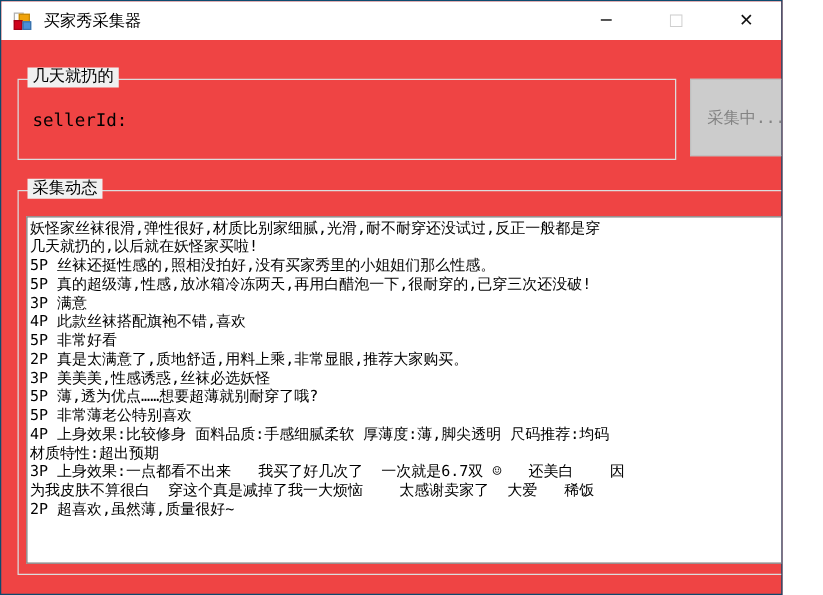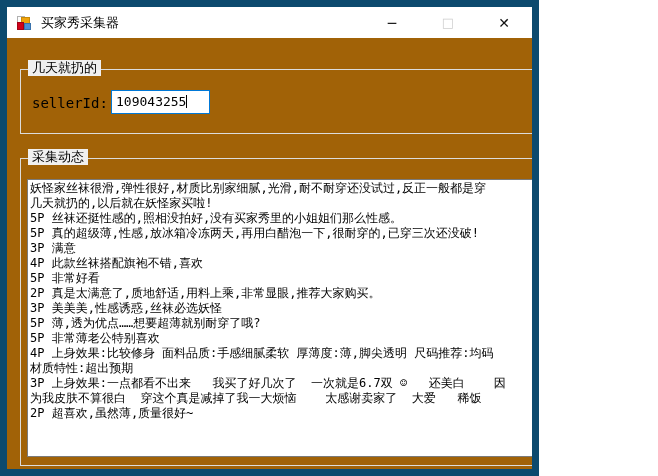--- a/index.html
+++ b/index.html
@@ -1,19 +1,19 @@
 <!DOCTYPE html>
 <html><head>
 <meta charset="utf-8">
 <style>
   html,body{margin:0;padding:0;}
   body{width:658px;height:476px;font-family:"Liberation Sans",sans-serif;}
   .window{
-    position:relative;width:539px;height:476px;box-sizing:border-box;
-    border:7px solid #0c4a6e;background:#a16207;overflow:hidden;
+    position:relative;width:626px;height:476px;box-sizing:border-box;
+    border:1px solid #0c4a6e;background:#ef4444;overflow:hidden;
   }
   
   .titlebar{
     position:absolute;left:0;top:0;right:0;height:31px;background:#ffffff;
     display:flex;align-items:center;
   }
   .app-icon{position:relative;width:16px;height:16px;margin-left:9px;flex:0 0 auto;}
   .app-icon .sq{position:absolute;box-sizing:border-box;}
   .sq-white{left:1px;top:1px;width:8px;height:8px;background:#fdfdfd;border:1px solid #b0b0b0;}
   .sq-orange{left:5px;top:2px;width:9px;height:8px;background:#f0a30a;border:1px solid #c78908;}
@@ -79,21 +79,20 @@
       <div class="winbtn min">─</div>
       <div class="winbtn max">□</div>
       <div class="winbtn close">✕</div>
     </div>
   </div>
 
   <div class="groupbox gb-params">
     <div class="gb-caption">几天就扔的</div>
   </div>
   <div class="seller-label">sellerId:</div>
-  <div class="seller-input"><span>109043255</span><span class="caret"></span></div>
 
   <div class="collect-btn">
     <span>采集中...</span>
   </div>
 
   <div class="groupbox gb-log">
     <div class="gb-caption">采集动态</div>
   </div>
   <div class="log-textbox">妖怪家丝袜很滑,弹性很好,材质比别家细腻,光滑,耐不耐穿还没试过,反正一般都是穿
 几天就扔的,以后就在妖怪家买啦!

